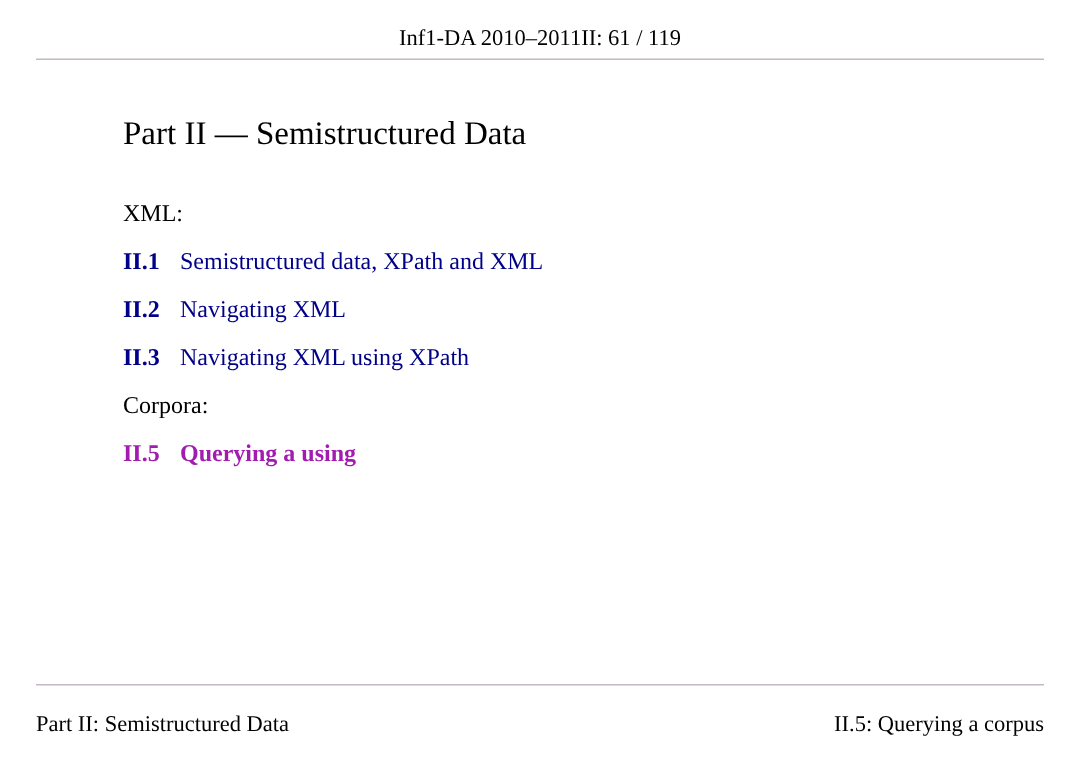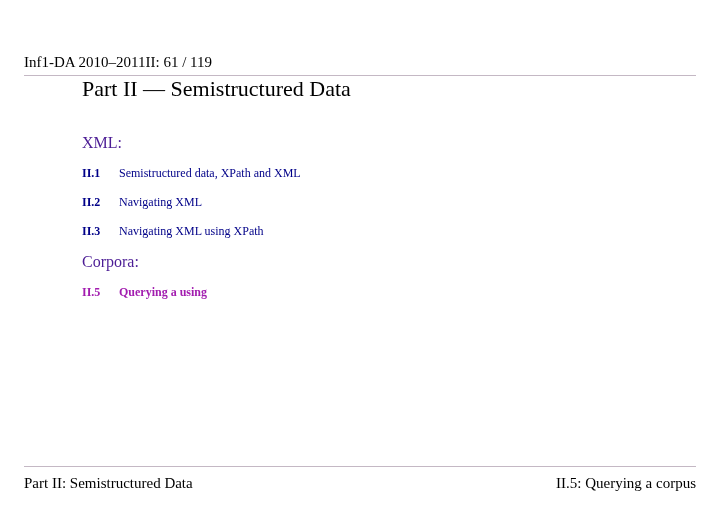--- a/index.html
+++ b/index.html
@@ -11,53 +11,52 @@
     position: relative;
     background: #fff;
   }
   
   .header {
     position: absolute;
     top: 18px;
     left: 24px;
     right: 24px;
     display: flex;
-    justify-content: flex-start;
+    justify-content: center;
     font-size: 15px;
     color: #000;
     padding-bottom: 4px;
     border-bottom: 1px solid #c4b8c4;
-    margin-top: 36px;
   }
   
   .title {
     position: absolute;
     top: 76px;
     left: 82px;
     font-size: 22px;
     color: #000000;
     font-weight: normal;
   }
   
   .content {
     position: absolute;
     top: 130px;
     left: 82px;
     right: 60px;
   }
   
   .section-label {
     font-size: 16px;
-    color: #4c1d95;
+    color: #000000;
     margin-bottom: 14px;
     margin-top: 4px;
   }
   
   .item {
-    font-size: 12px;
+    font-size: 16px;
     margin-bottom: 14px;
     color: #000088;
   }
   
   .item .num {
     font-weight: bold;
     display: inline-block;
     min-width: 34px;
   }
   
@@ -73,21 +72,21 @@
   
   .footer {
     position: absolute;
     bottom: 18px;
     left: 24px;
     right: 24px;
     display: flex;
     justify-content: space-between;
     font-size: 15px;
     color: #000;
-    padding-top: 8px;
+    padding-top: 18px;
     border-top: 1px solid #c4b8c4;
     gap: 20px;
   }
 </style>
 </head>
 <body>
 
 <div class="page">
 
   <div class="header">

